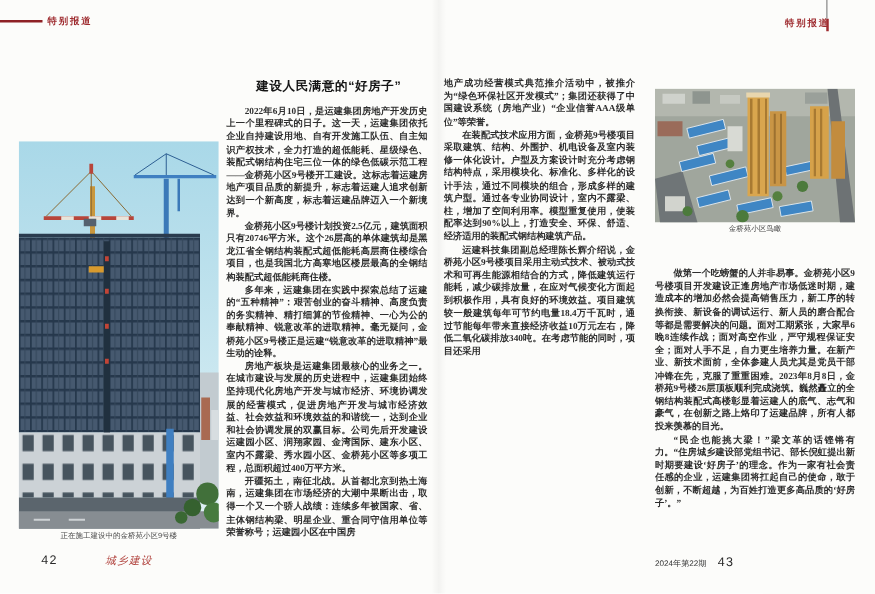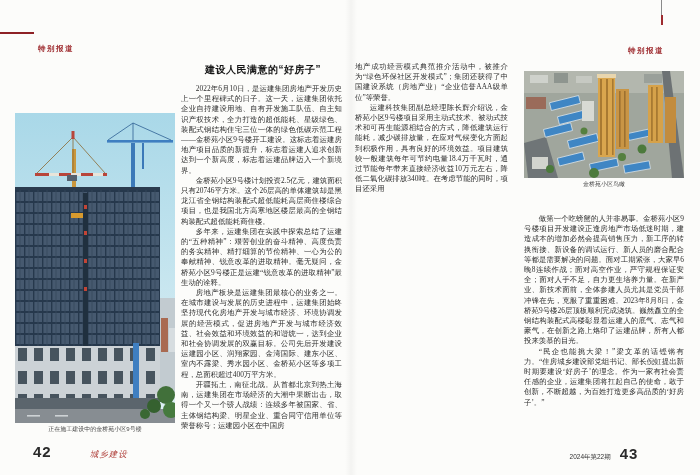--- a/index.html
+++ b/index.html
@@ -6,45 +6,45 @@
   .spread{position:relative;width:700px;height:475px;background:#fcfcfa;overflow:hidden;
           font-family:"Liberation Serif","DejaVu Serif",serif;color:#2e2e2e;}
   .gutter{position:absolute;left:345px;top:0;width:12px;height:475px;pointer-events:none;
           background:linear-gradient(90deg,rgba(0,0,0,0) 0%,rgba(0,0,0,0.035) 50%,rgba(0,0,0,0) 100%);}
   
   .kicker{position:absolute;display:flex;align-items:center;gap:4px;}
   .kicker-left{left:0;top:12px;}
   .kicker-right{right:36px;top:14px;}
   .rule-h{width:34px;height:2px;background:#8e2125;}
   .kicker-text{font-family:"Liberation Sans",sans-serif;font-weight:bold;font-size:7.5px;
-               color:#9e2b2f;letter-spacing:1.5px;margin-top:32px;}
+               color:#9e2b2f;letter-spacing:1.5px;}
   .rule-v-red{position:absolute;right:37px;top:15px;width:2px;height:10px;background:#9e2b2f;}
   .rule-v-gray{position:absolute;right:38px;top:0;width:1px;height:15px;background:#8a8a8a;}
   
   .photo{position:absolute;margin:0;padding:0;line-height:0;}
   .photo-left{left:15px;top:113px;width:160px;height:310px;}
   .photo-right{left:524px;top:71px;width:160px;height:107px;}
   .caption{position:absolute;font-family:"Liberation Sans",sans-serif;font-size:6px;
            color:#4a4a4a;text-align:center;line-height:1;}
   .caption-left{left:15px;top:426px;width:160px;}
   .caption-right{left:524px;top:181px;width:160px;}
   
   .col{position:absolute;text-align:justify;font-size:7.4px;line-height:10.2px;overflow:hidden;}
   .col1{left:181px;top:64px;width:161px;height:398px;}
   .col2{left:355px;top:62px;width:153px;height:376px;}
   .col3{left:524px;top:214px;width:160px;height:228px;}
-  .col p{margin:0;text-indent:2em;}
+  .col p{margin:0;text-indent:2em;font-weight:bold;}
   .col p.cont{text-indent:0;}
   .title{font-family:"Liberation Sans",sans-serif;font-size:10px;font-weight:bold;color:#141414;
          letter-spacing:0.5px;margin:0 0 8px 0;line-height:1.2;padding-left:24px;}
   
   .footer{position:absolute;display:flex;align-items:baseline;}
   .footer-left{left:33px;top:443px;gap:6px;}
-  .footer-right{left:524px;top:445px;width:160px;justify-content:center;gap:9px;text-align:right;}
-  .pageno{font-family:"Liberation Sans",sans-serif;font-weight:bold;font-size:15px;color:#2a2a2a;letter-spacing:1px;}
+  .footer-right{left:524px;top:445px;width:160px;justify-content:flex-start;gap:9px;text-align:right;}
+  .pageno{font-family:"Liberation Sans",sans-serif;font-weight:normal;font-size:10px;color:#2a2a2a;letter-spacing:1px;}
   .mag{font-family:"DejaVu Serif",serif;font-style:italic;font-size:8.5px;color:#b0413c;letter-spacing:1px;margin-left:32px;}
   .issue{font-family:"Liberation Sans",sans-serif;font-size:6.5px;color:#333;}
 </style>
 </head>
 <body>
 
 <div class="spread">
 
   <div class="kicker kicker-left">
     <span class="rule-h"></span>
@@ -124,20 +124,21 @@
     <h1 class="title">建设人民满意的“好房子”</h1>
     <p>2022年6月10日，是运建集团房地产开发历史上一个里程碑式的日子。这一天，运建集团依托企业自持建设用地、自有开发施工队伍、自主知识产权技术，全力打造的超低能耗、星级绿色、装配式钢结构住宅三位一体的绿色低碳示范工程——金桥苑小区9号楼开工建设。这标志着运建房地产项目品质的新提升，标志着运建人追求创新达到一个新高度，标志着运建品牌迈入一个新境界。</p>
     <p>金桥苑小区9号楼计划投资2.5亿元，建筑面积只有20746平方米。这个26层高的单体建筑却是黑龙江省全钢结构装配式超低能耗高层商住楼综合项目，也是我国北方高寒地区楼层最高的全钢结构装配式超低能耗商住楼。</p>
     <p>多年来，运建集团在实践中探索总结了运建的“五种精神”：艰苦创业的奋斗精神、高度负责的务实精神、精打细算的节俭精神、一心为公的奉献精神、锐意改革的进取精神。毫无疑问，金桥苑小区9号楼正是运建“锐意改革的进取精神”最生动的诠释。</p>
     <p>房地产板块是运建集团最核心的业务之一。在城市建设与发展的历史进程中，运建集团始终坚持现代化房地产开发与城市经济、环境协调发展的经营模式，促进房地产开发与城市经济效益、社会效益和环境效益的和谐统一，达到企业和社会协调发展的双赢目标。公司先后开发建设运建园小区、润翔家园、金湾国际、建东小区、室内不露梁、秀水园小区、金桥苑小区等多项工程，总面积超过400万平方米。</p>
     <p>开疆拓土，南征北战。从首都北京到热土海南，运建集团在市场经济的大潮中果断出击，取得一个又一个骄人战绩：连续多年被国家、省、主体钢结构梁、明星企业、重合同守信用单位等荣誉称号；运建园小区在中国房</p>
   </section>
 
   <section class="col col2">
     <p class="cont">地产成功经营模式典范推介活动中，被推介为“绿色环保社区开发模式”；集团还获得了中国建设系统（房地产业）“企业信誉AAA级单位”等荣誉。</p>
+    <p>在装配式技术应用方面，金桥苑9号楼项目采取建筑、结构、外围护、机电设备及室内装修一体化设计。户型及方案设计时充分考虑钢结构特点，采用模块化、标准化、多样化的设计手法，通过不同模块的组合，形成多样的建筑户型。通过各专业协同设计，室内不露梁、柱，增加了空间利用率。模型重复使用，使装配率达到90%以上，打造安全、环保、舒适、经济适用的装配式钢结构建筑产品。</p>
     <p>运建科技集团副总经理陈长辉介绍说，金桥苑小区9号楼项目采用主动式技术、被动式技术和可再生能源相结合的方式，降低建筑运行能耗，减少碳排放量，在应对气候变化方面起到积极作用，具有良好的环境效益。项目建筑较一般建筑每年可节约电量18.4万千瓦时，通过节能每年带来直接经济收益10万元左右，降低二氧化碳排放340吨。在考虑节能的同时，项目还采用</p>
   </section>
 
   <figure class="photo photo-right">
     <svg viewBox="0 0 160 107" width="160" height="107">
       <rect width="160" height="107" fill="#a0a69d"></rect>
       <rect x="0" y="0" width="160" height="22" fill="#b3b7ae"></rect>
       <rect x="6" y="4" width="18" height="8" fill="#cfd2cc"></rect>
       <rect x="30" y="2" width="14" height="10" fill="#8e958f"></rect>
       <rect x="52" y="5" width="16" height="7" fill="#c6c9c2"></rect>

